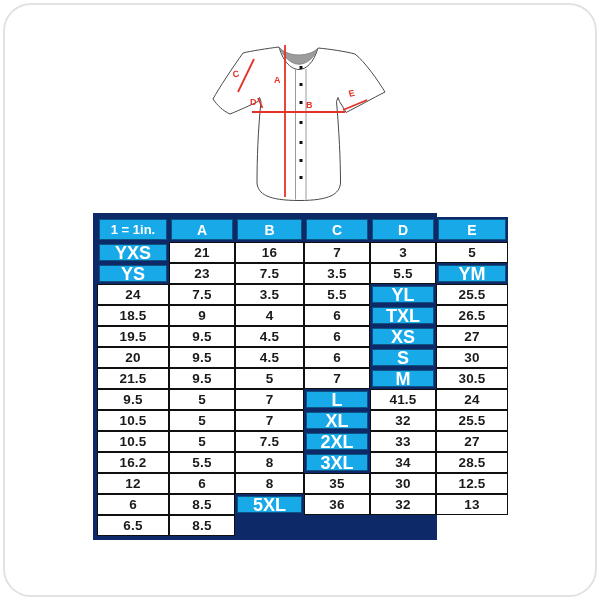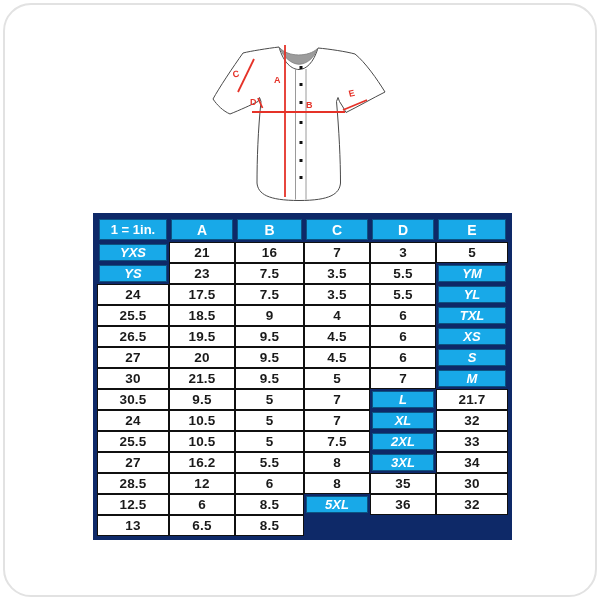--- a/index.html
+++ b/index.html
@@ -5,36 +5,36 @@
   html,body{margin:0;padding:0;}
   body{
     width:600px;height:600px;position:relative;background:#ffffff;
     font-family:"Liberation Sans", sans-serif;overflow:hidden;
   }
   .frame{
     position:absolute;inset:3px;border:2px solid #e2e2e2;border-radius:28px;
   }
   .jersey-wrap{position:absolute;left:205px;top:35px;width:190px;height:175px;}
   .size-table{
-    position:absolute;left:93px;top:213px;width:419px;height:327px;
+    position:absolute;left:93px;top:213px;width:344px;height:327px;
     box-sizing:border-box;background:#0e2968;padding:4px;
     display:grid;grid-template-columns:72px 66px 69px 66px 66px 72px;
     grid-template-rows:25px repeat(14,21px);
   }
   .cell{
     display:flex;align-items:center;justify-content:center;
     box-sizing:border-box;line-height:1;
   }
   .chip{
     background:#18a9e8;color:#ffffff;font-weight:700;
     border:2px solid #0e2968;box-shadow:inset 0 0 0 1px rgba(6,12,45,.55);
   }
   .unit{font-size:13px;}
   .colhdr{font-size:14px;}
-  .sizelbl{font-size:13px;font-style:italic;}
+  .sizelbl{font-size:18px;}
   .dcell{
     background:#ffffff;border:1px solid #101010;color:#1a1a1a;
     font-size:13.5px;font-weight:600;letter-spacing:.2px;
   }
   .mlabel{
     font-size:9px;font-weight:700;fill:#e53228;
     font-family:"Liberation Sans", sans-serif;
   }
 </style>
 </head>
@@ -108,21 +108,20 @@
     <div class="cell dcell">7</div>
     <div class="cell dcell">3</div>
     <div class="cell dcell">5</div>
     <div class="cell chip sizelbl">YS</div>
     <div class="cell dcell">23</div>
     <div class="cell dcell">7.5</div>
     <div class="cell dcell">3.5</div>
     <div class="cell dcell">5.5</div>
     <div class="cell chip sizelbl">YM</div>
     <div class="cell dcell">24</div>
-    <div class="cell dcell">17.5</div>
     <div class="cell dcell">7.5</div>
     <div class="cell dcell">3.5</div>
     <div class="cell dcell">5.5</div>
     <div class="cell chip sizelbl">YL</div>
     <div class="cell dcell">25.5</div>
     <div class="cell dcell">18.5</div>
     <div class="cell dcell">9</div>
     <div class="cell dcell">4</div>
     <div class="cell dcell">6</div>
     <div class="cell chip sizelbl">TXL</div>
@@ -142,21 +141,21 @@
     <div class="cell dcell">21.5</div>
     <div class="cell dcell">9.5</div>
     <div class="cell dcell">5</div>
     <div class="cell dcell">7</div>
     <div class="cell chip sizelbl">M</div>
     <div class="cell dcell">30.5</div>
     <div class="cell dcell">9.5</div>
     <div class="cell dcell">5</div>
     <div class="cell dcell">7</div>
     <div class="cell chip sizelbl">L</div>
-    <div class="cell dcell">21.7</div>
+    <div class="cell dcell">41.5</div>
     <div class="cell dcell">24</div>
     <div class="cell dcell">10.5</div>
     <div class="cell dcell">5</div>
     <div class="cell dcell">7</div>
     <div class="cell chip sizelbl">XL</div>
     <div class="cell dcell">32</div>
     <div class="cell dcell">25.5</div>
     <div class="cell dcell">10.5</div>
     <div class="cell dcell">5</div>
     <div class="cell dcell">7.5</div>

